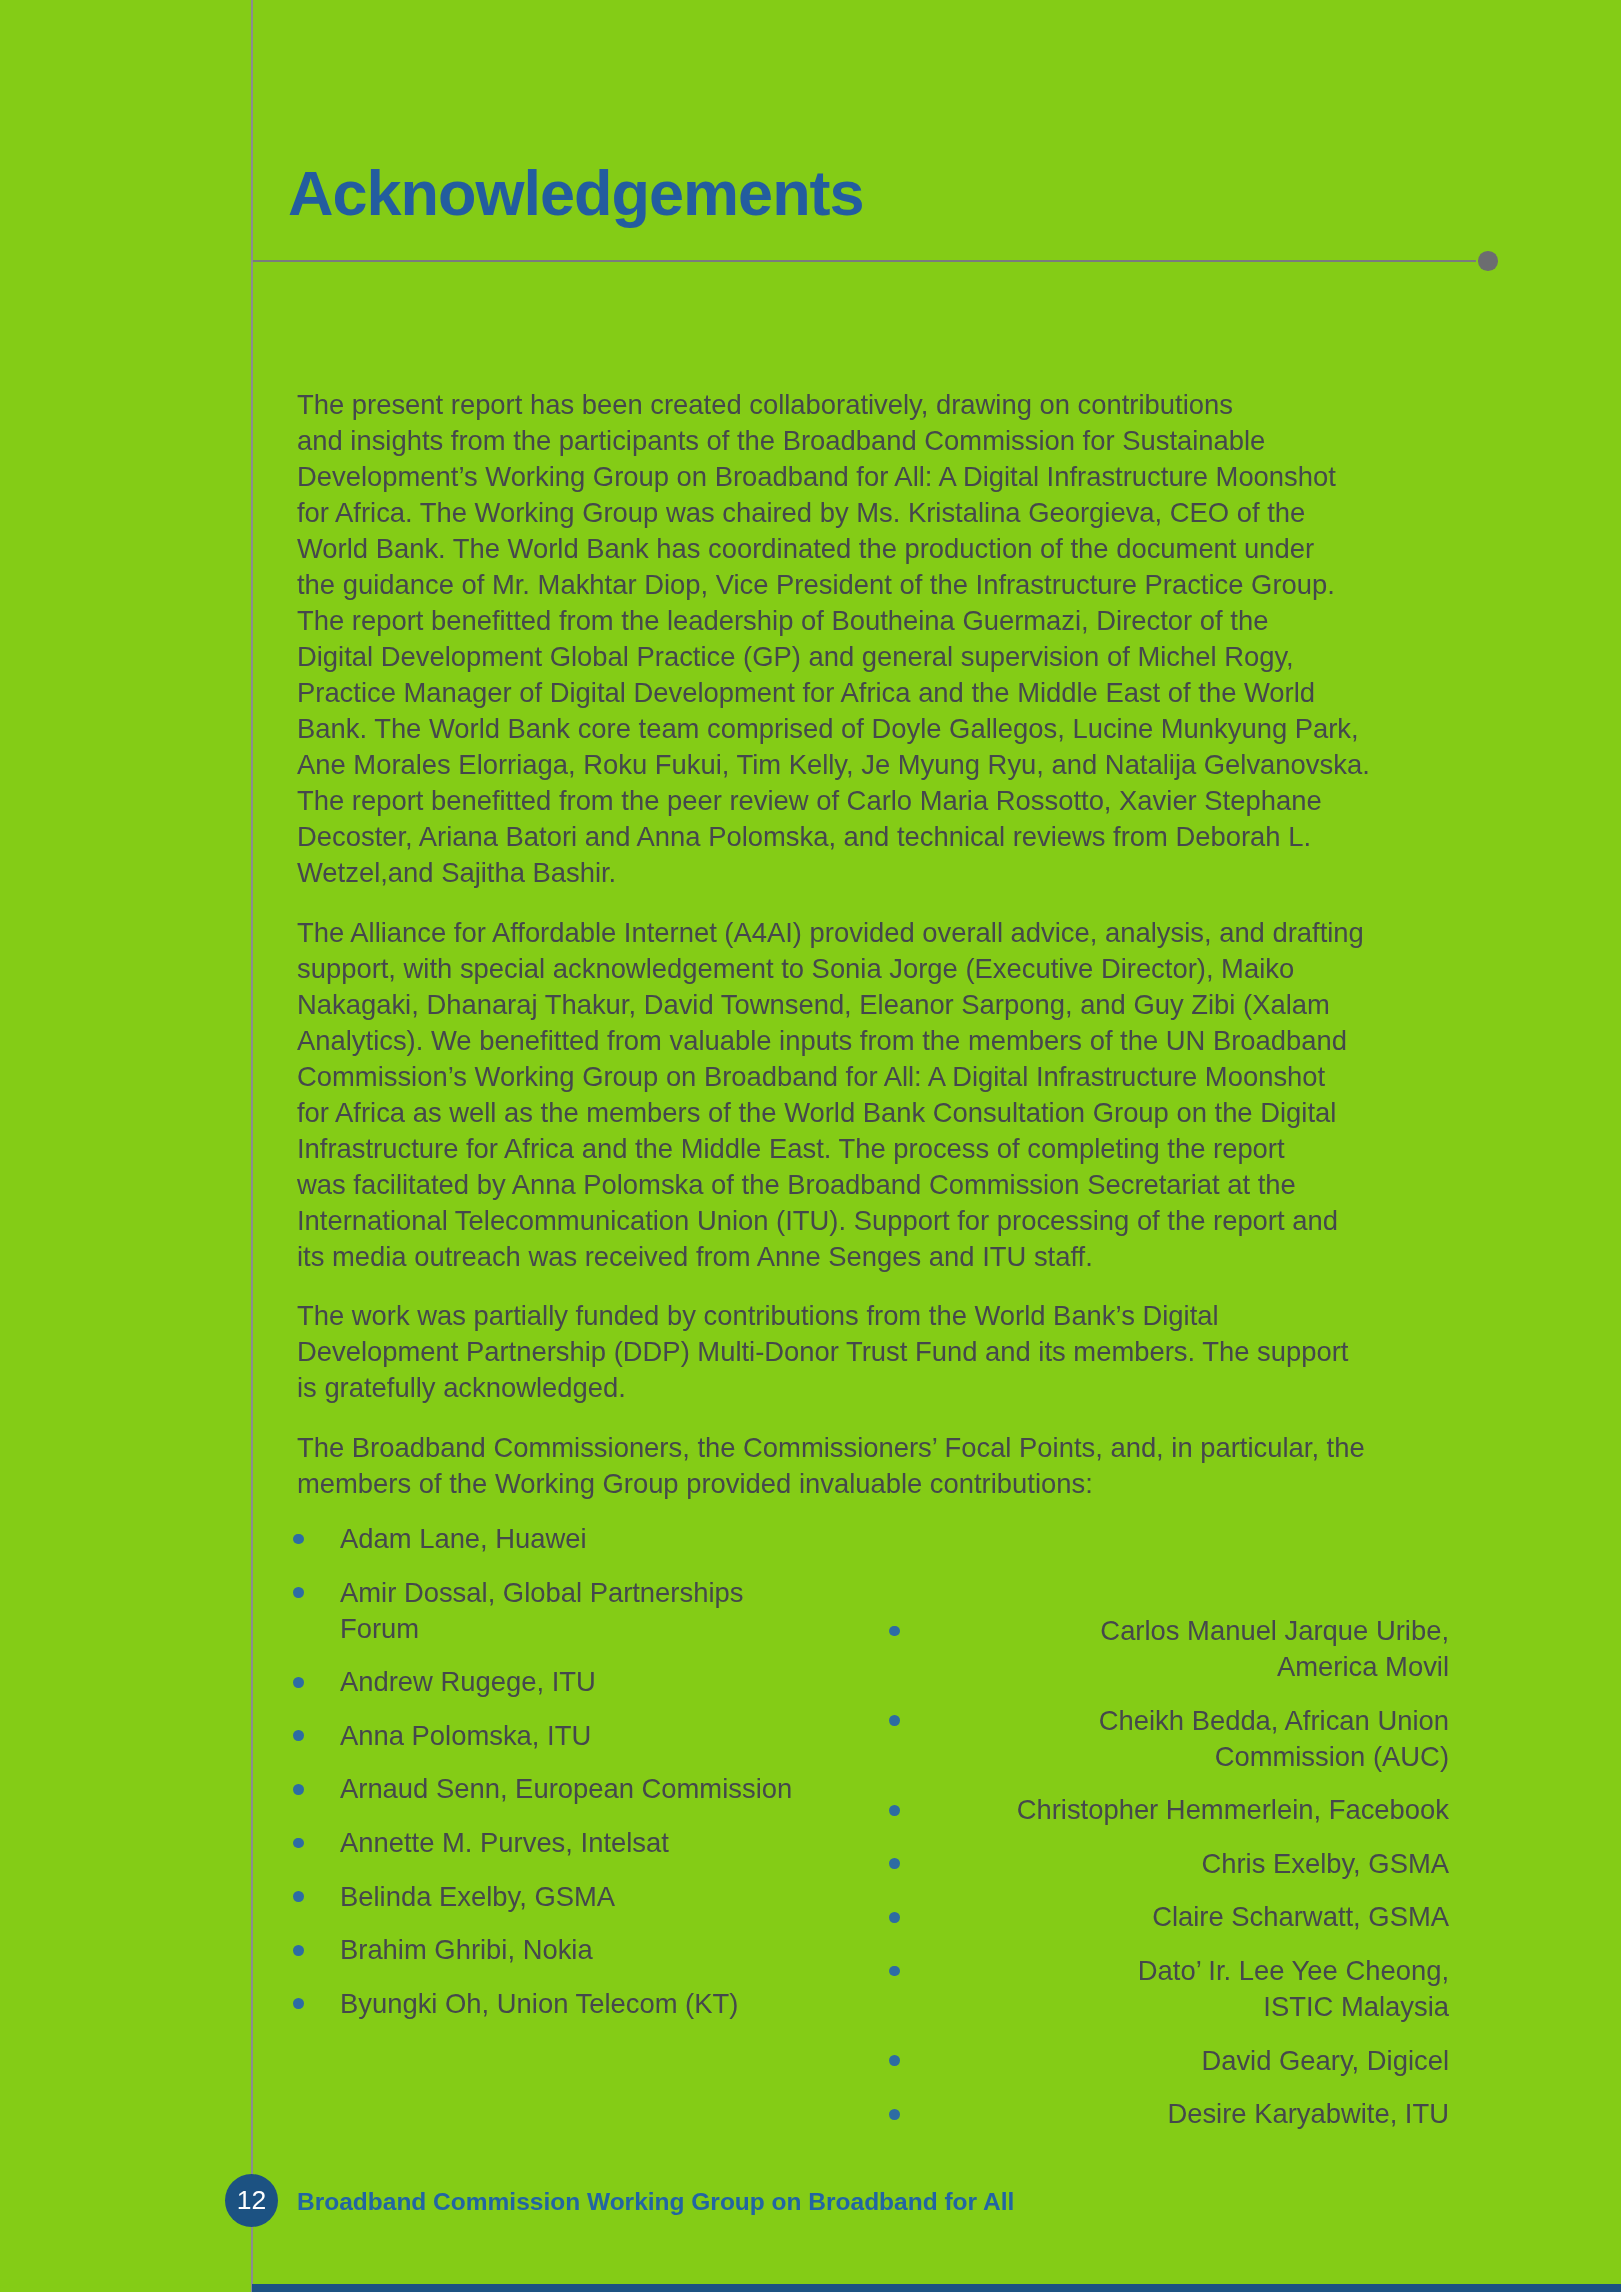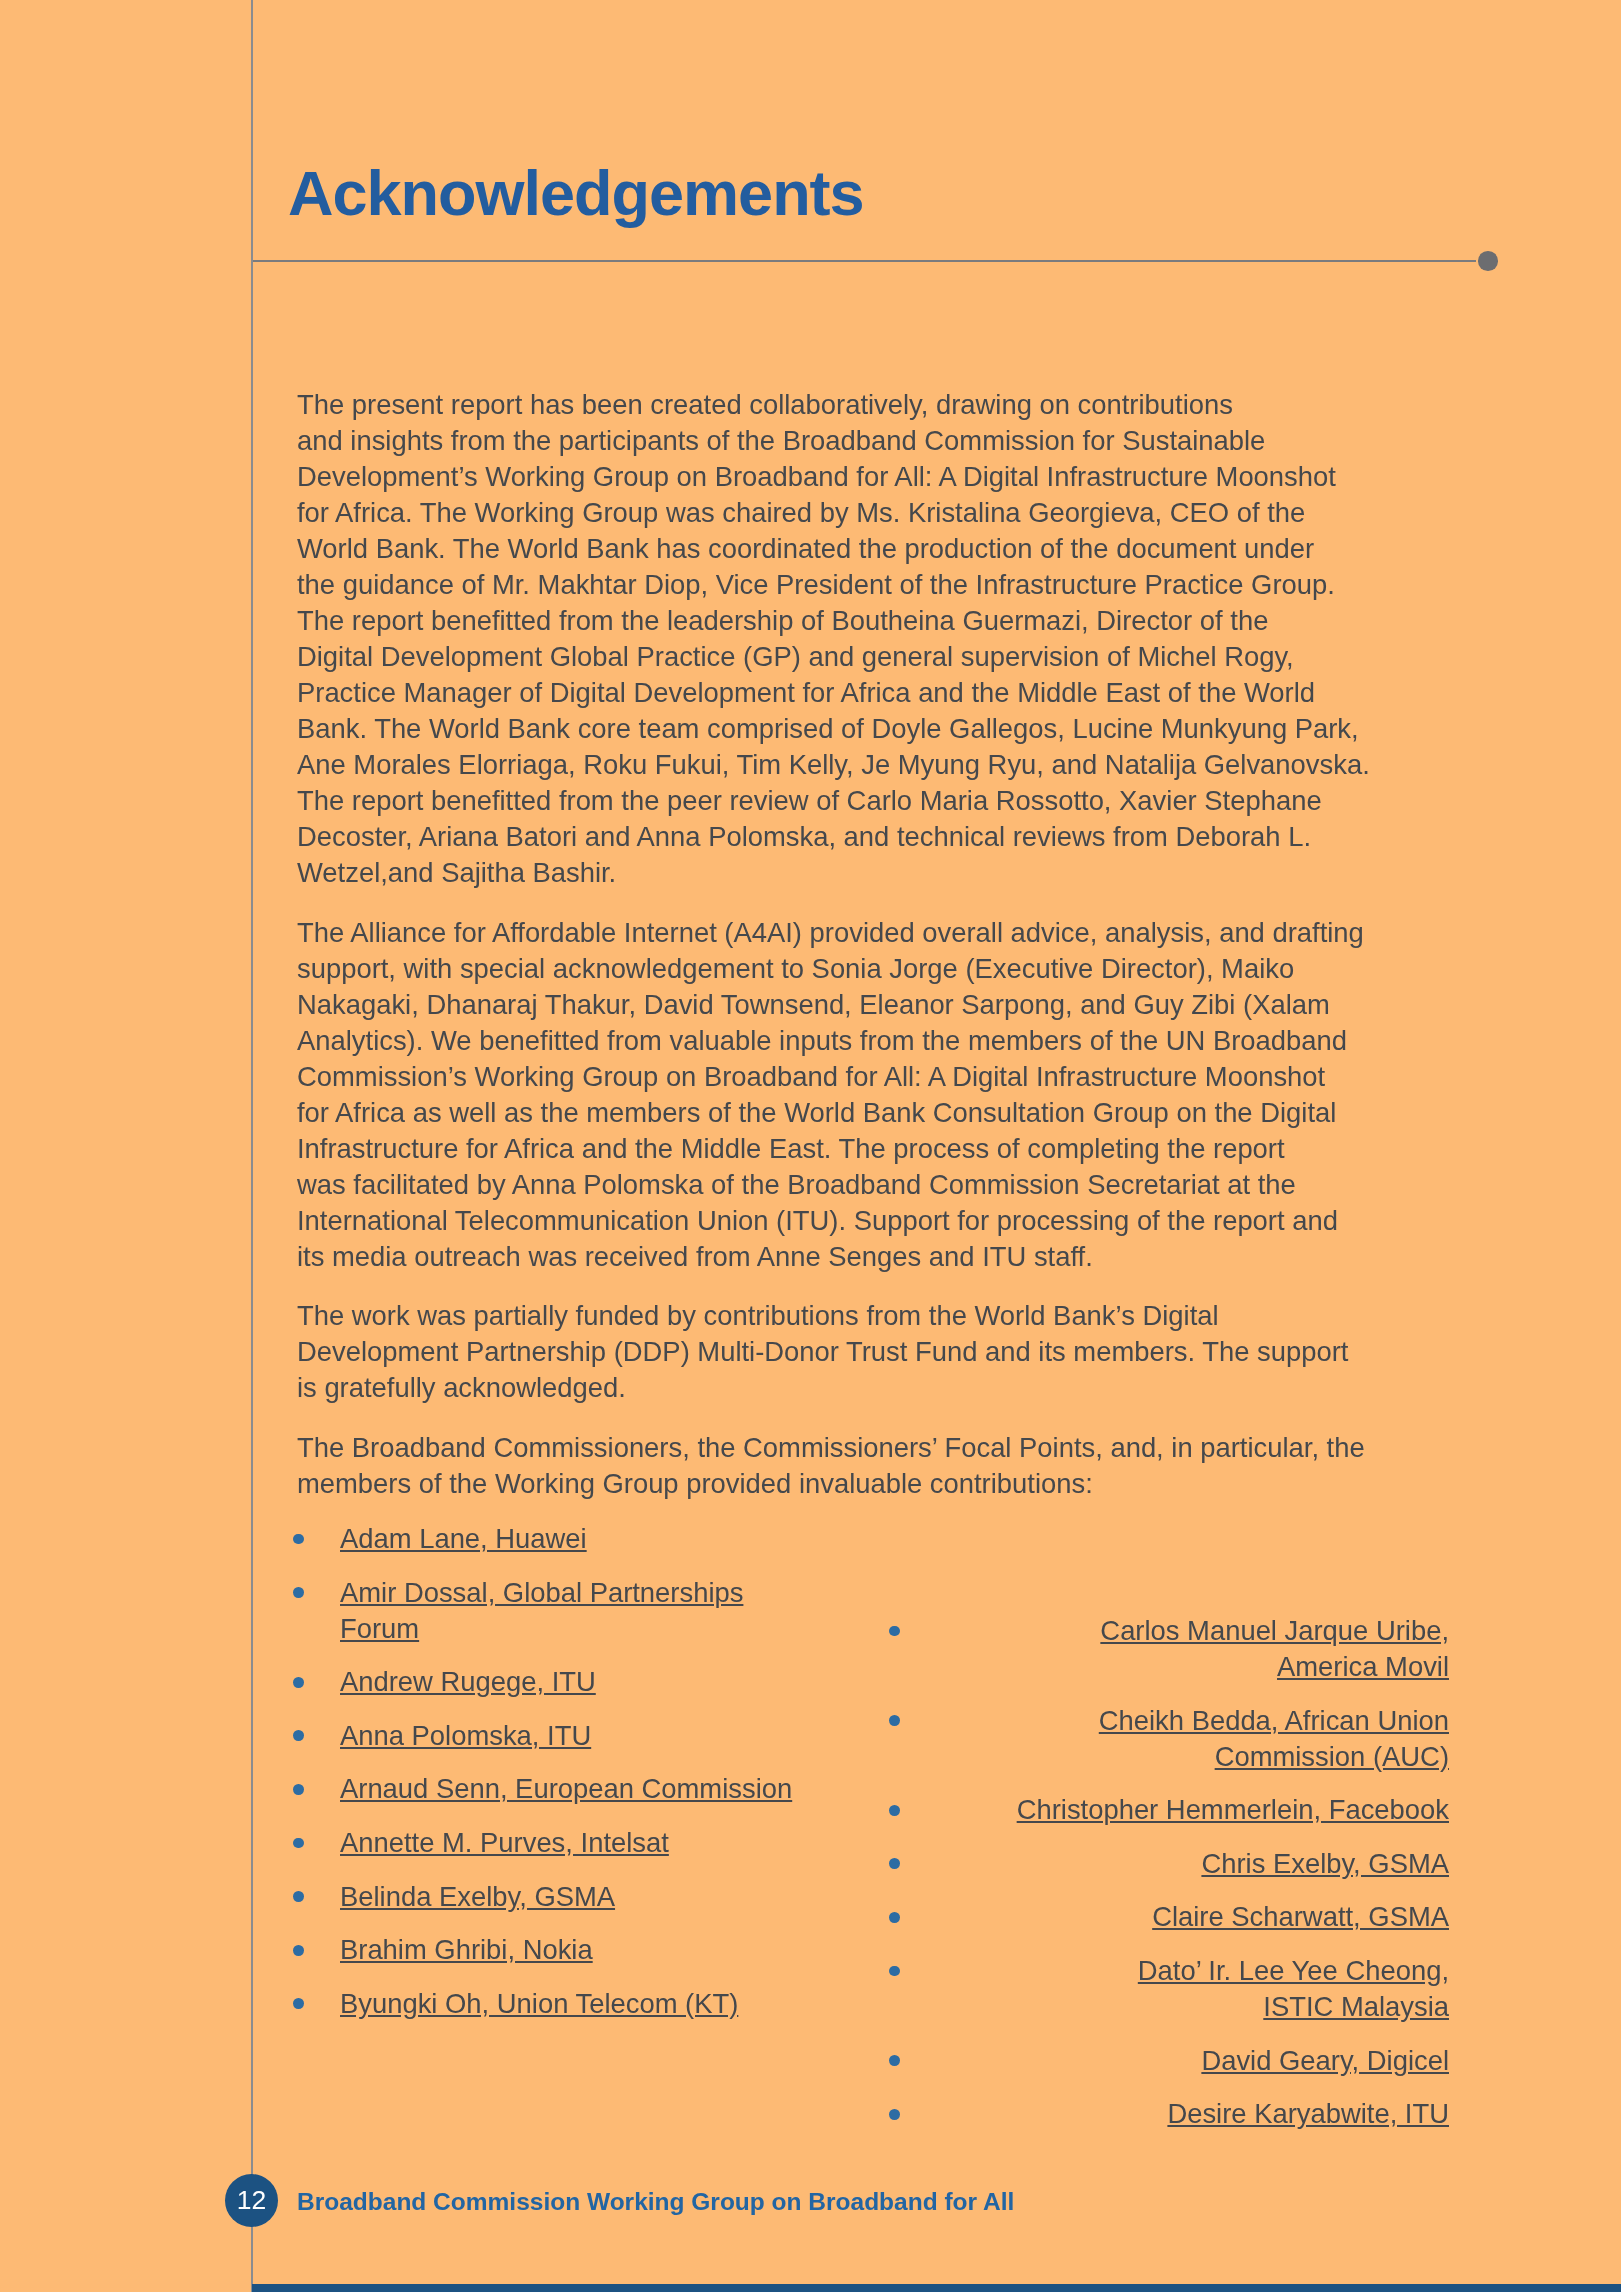--- a/index.html
+++ b/index.html
@@ -1,21 +1,21 @@
 <!DOCTYPE html>
 <html style="--accent-blue: #235d9f; --footer-blue: #2265a3; --navy: #1c5282; --bullet-blue: #2d6ca3; --body-gray: #45484c; --line-gray: #7a7b7e; --dot-gray: #6c6d70; --rule-gray: #8a8c8f;"><head>
 <meta charset="utf-8">
 <style>
   html,body{margin:0;padding:0;background:#ffffff;}
   body{
     width:1621px;height:2293px;position:relative;overflow:hidden;
     font-family:"Liberation Sans","DejaVu Sans",sans-serif;
     -webkit-font-smoothing:antialiased;
   }
-  .page{position:absolute;inset:0;background:#fdba74;}
+  .page{position:absolute;inset:0;background:#84cc16;}
 
   
   .vline{
     position:absolute;left:251px;top:0;bottom:0;width:2px;
     background:var(--rule-gray,#8a8c8f);z-index:1;
   }
 
   
   .title{
     position:absolute;left:288px;top:157px;margin:0;
@@ -40,21 +40,21 @@
   .body-text p{
     margin:0 0 23.5px 0;white-space:pre-line;
     font-size:27.4px;line-height:36px;font-weight:400;
   }
 
   
   .contrib-col{position:absolute;z-index:2;color:var(--body-gray,#45484c);}
   .col-left{left:289px;top:1521px;width:564px;}
   .col-right{left:885px;top:1613px;width:564px;text-align:right;}
   .li{position:relative;margin:0 0 17.6px 0;padding-left:51px;
-      font-size:27.4px;line-height:36px;white-space:pre-line;text-decoration:underline;}
+      font-size:27.4px;line-height:36px;white-space:pre-line;}
   .bullet{
     position:absolute;left:3.9px;top:12.7px;width:10.8px;height:10.8px;
     border-radius:50%;background:var(--bullet-blue,#2d6ca3);
   }
 
   
   .footer{position:absolute;left:0;top:2174px;width:100%;height:63px;z-index:3;}
   .page-badge{
     position:absolute;left:225px;top:0;width:53px;height:53px;border-radius:50%;
     background:var(--navy,#1c5282);color:#ffffff;

